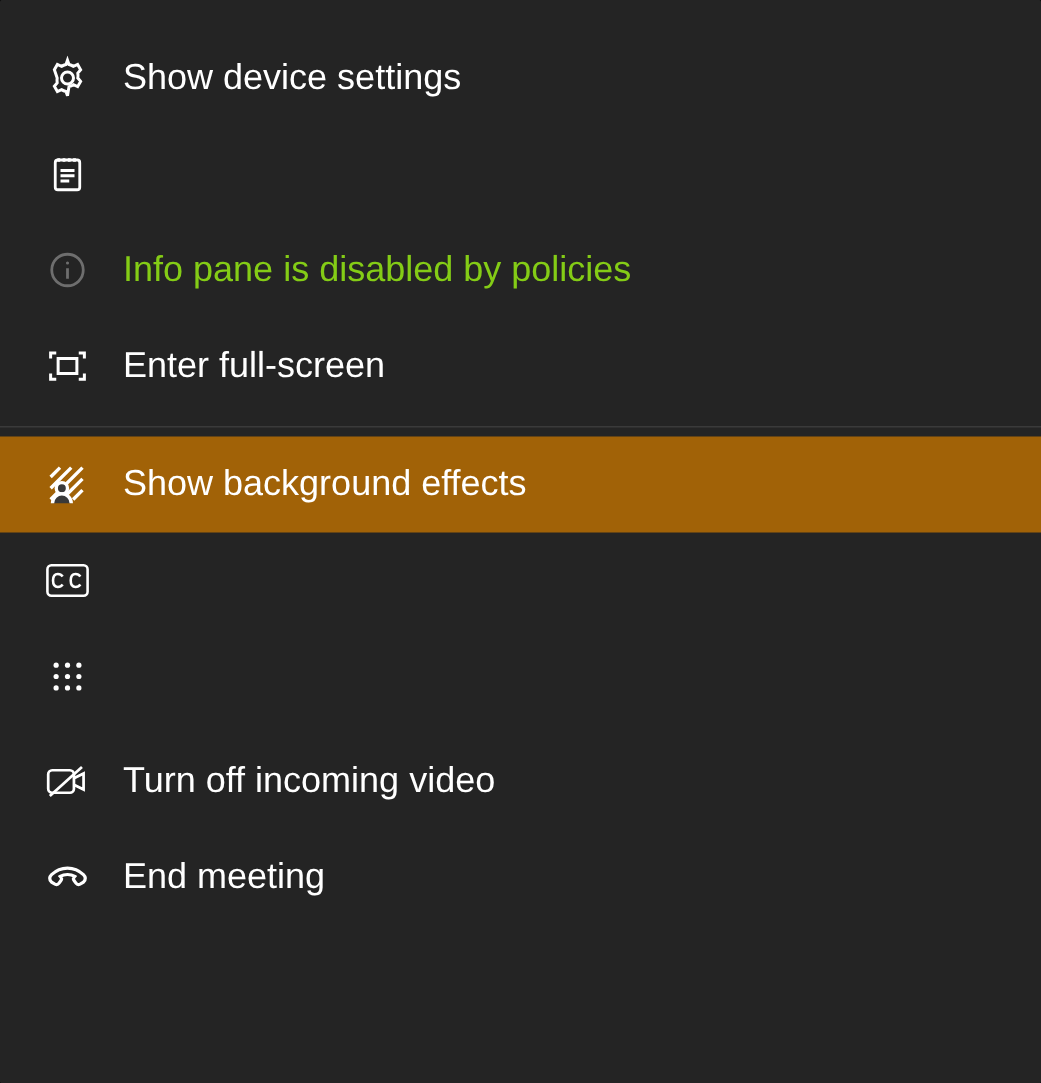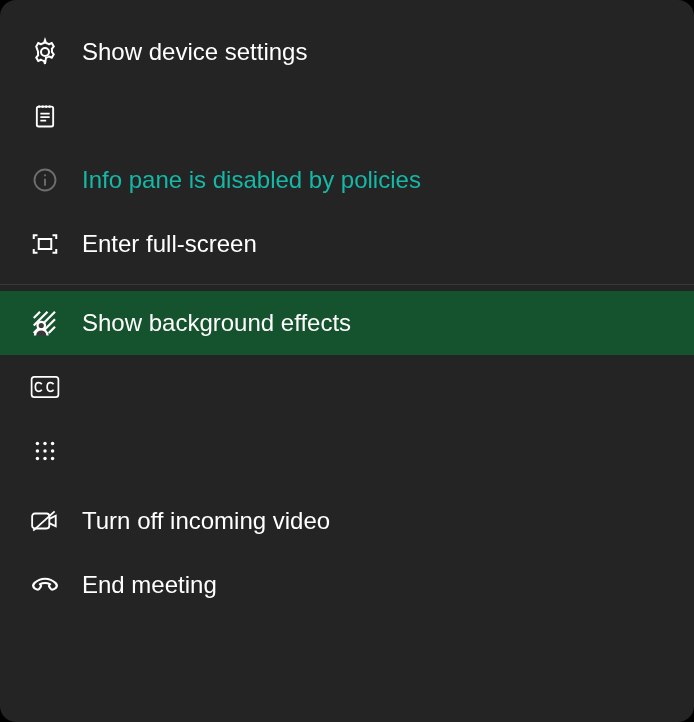--- a/index.html
+++ b/index.html
@@ -7,39 +7,39 @@
       background: #000;
       font-family: "Segoe UI", -apple-system, BlinkMacSystemFont, sans-serif;
       width: 694px;
       height: 722px;
       overflow: hidden;
     }
     .menu {
       background: #242424;
       width: 694px;
       height: 722px;
-      border-radius: 16px;
+      border-radius: 1px;
       padding-top: 20px;
       display: flex;
       flex-direction: column;
     }
     .menu-item {
       display: flex;
       align-items: center;
       padding: 17px 30px;
       cursor: pointer;
       color: #ffffff;
       font-size: 24px;
       gap: 22px;
     }
     .menu-item.hovered {
-      background: #14532d;
+      background: #a16207;
     }
     .menu-item.disabled {
-      color: #14b8a6;
+      color: #84cc16;
       cursor: default;
     }
     .separator {
       height: 1px;
       background: #3a3a3a;
       margin: 8px 0 0 0;
     }
     .section-gap { height: 6px; }
     .icon {
       width: 30px;

